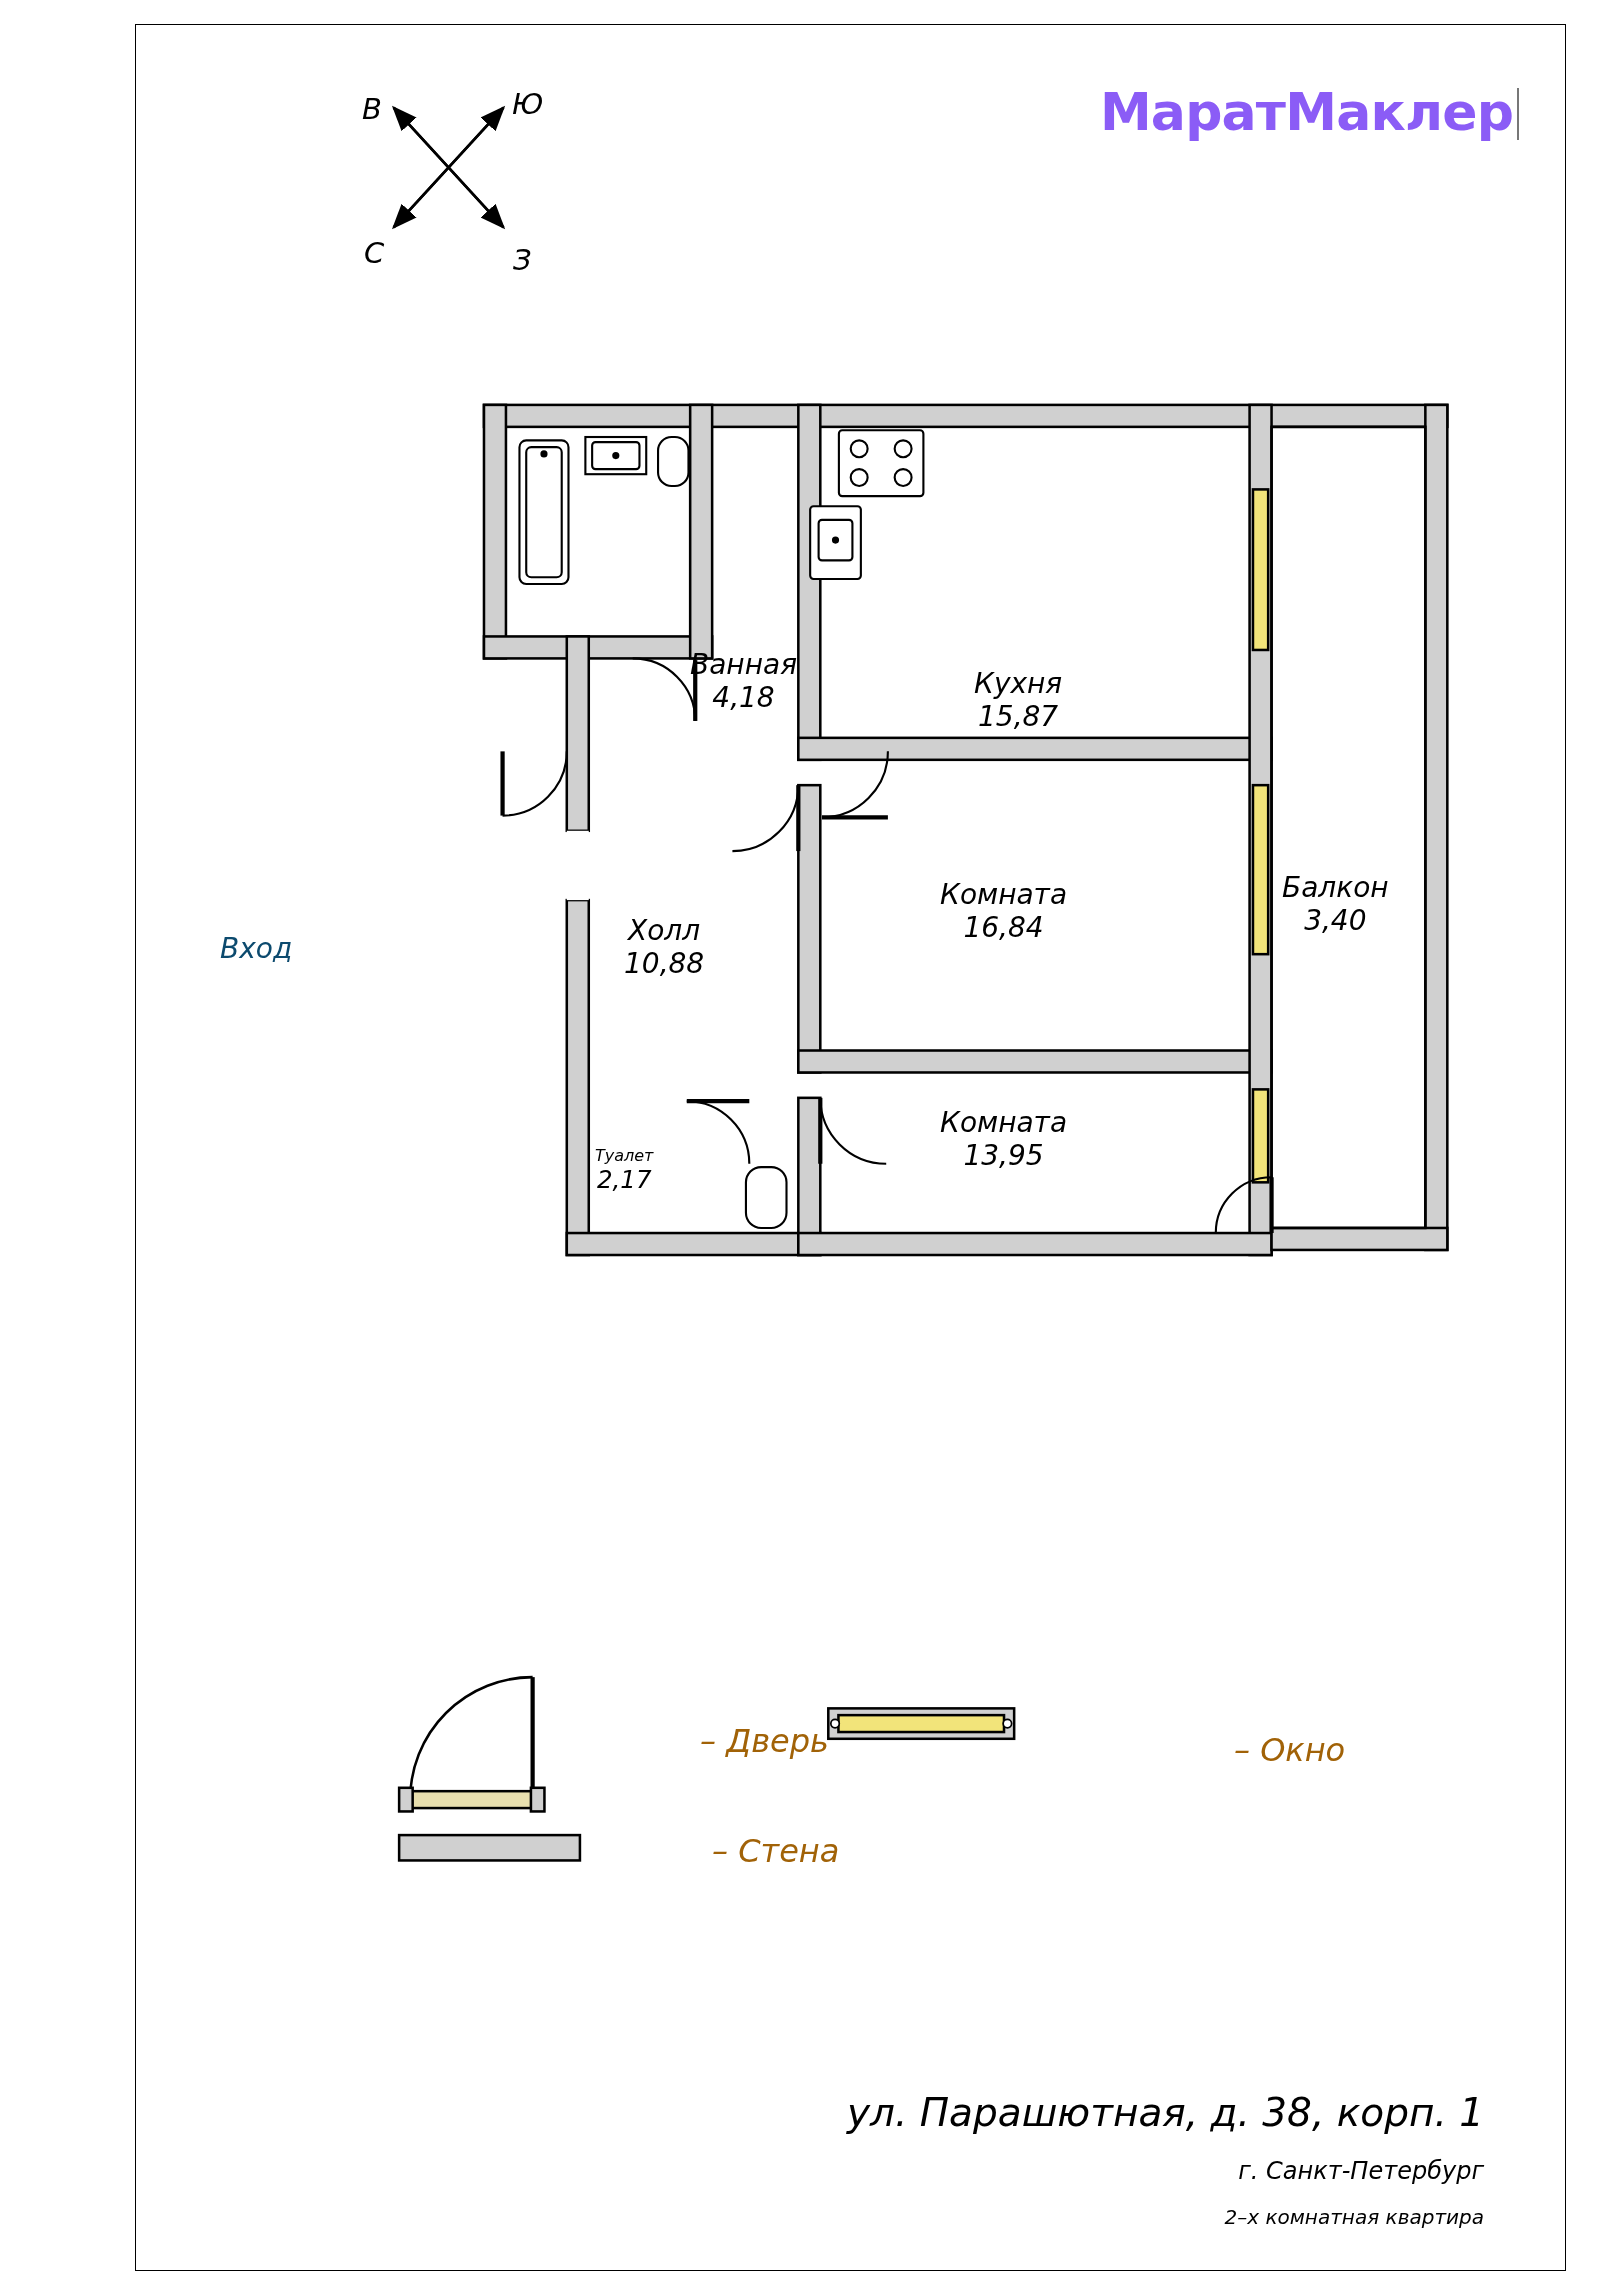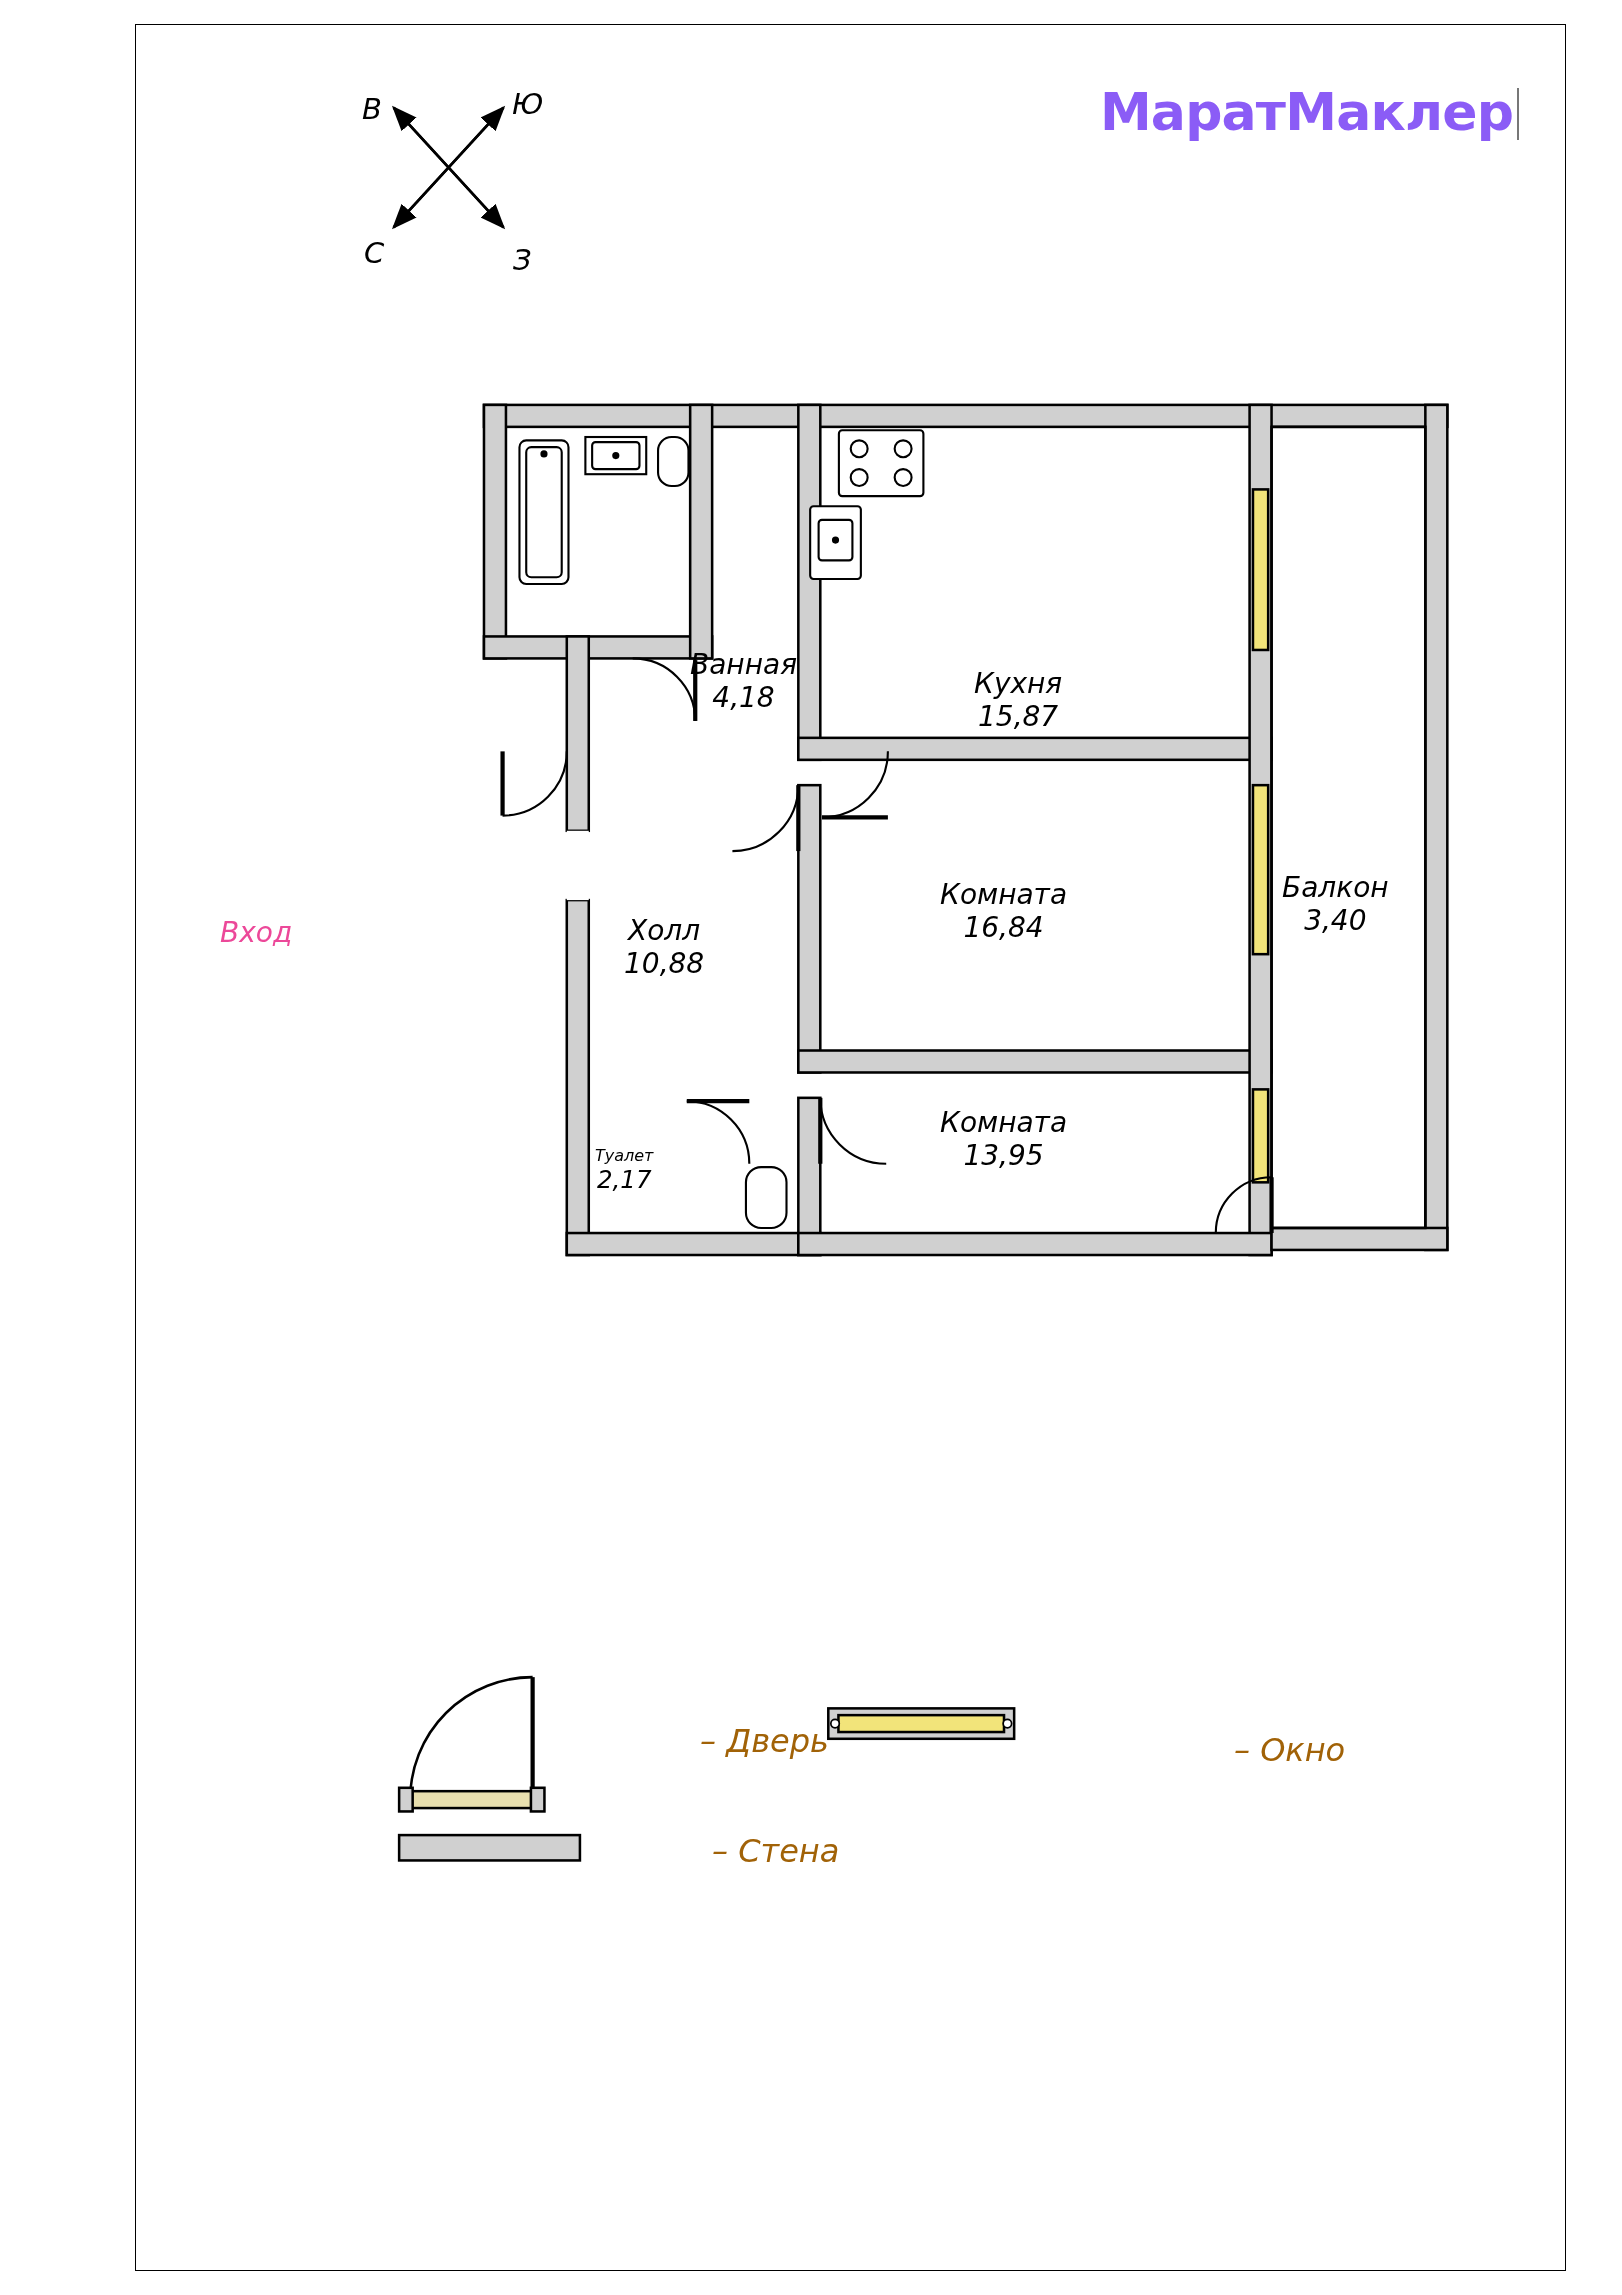--- a/index.html
+++ b/index.html
@@ -139,21 +139,22 @@
     font-style: italic;
     font-size: 20px;
     color: #000;
     white-space: nowrap;
   }
   .entrance-label {
     position: absolute;
     font-family: "DejaVu Sans", sans-serif;
     font-style: italic;
     font-size: 28px;
-    color: #ec4899;
+    color: #0c4a6e;
+    margin-top: 16px;
   }
 </style>
 </head>
 <body>
 
 <div class="page-frame">
 
   <div class="compass">
     <svg width="220" height="228" viewBox="0 0 260 270">
       <defs>
@@ -338,15 +339,20 @@
       <g>
         <rect x="12" y="212" width="214" height="30" fill="#d0d0d0" stroke="#000" stroke-width="3"></rect>
       </g>
     </svg>
 
     <span class="legend-text lt-door">– Дверь</span>
     <span class="legend-text lt-window">– Окно</span>
     <span class="legend-text lt-wall">– Стена</span>
   </div>
 
+  <div class="footer">
+    <div class="addr">ул. Парашютная, д. 38, корп. 1</div>
+    <div class="city">г. Санкт-Петербург</div>
+    <div class="ptype">2–х комнатная квартира</div>
+  </div>
 
 </div>
 
 
 </body></html>

